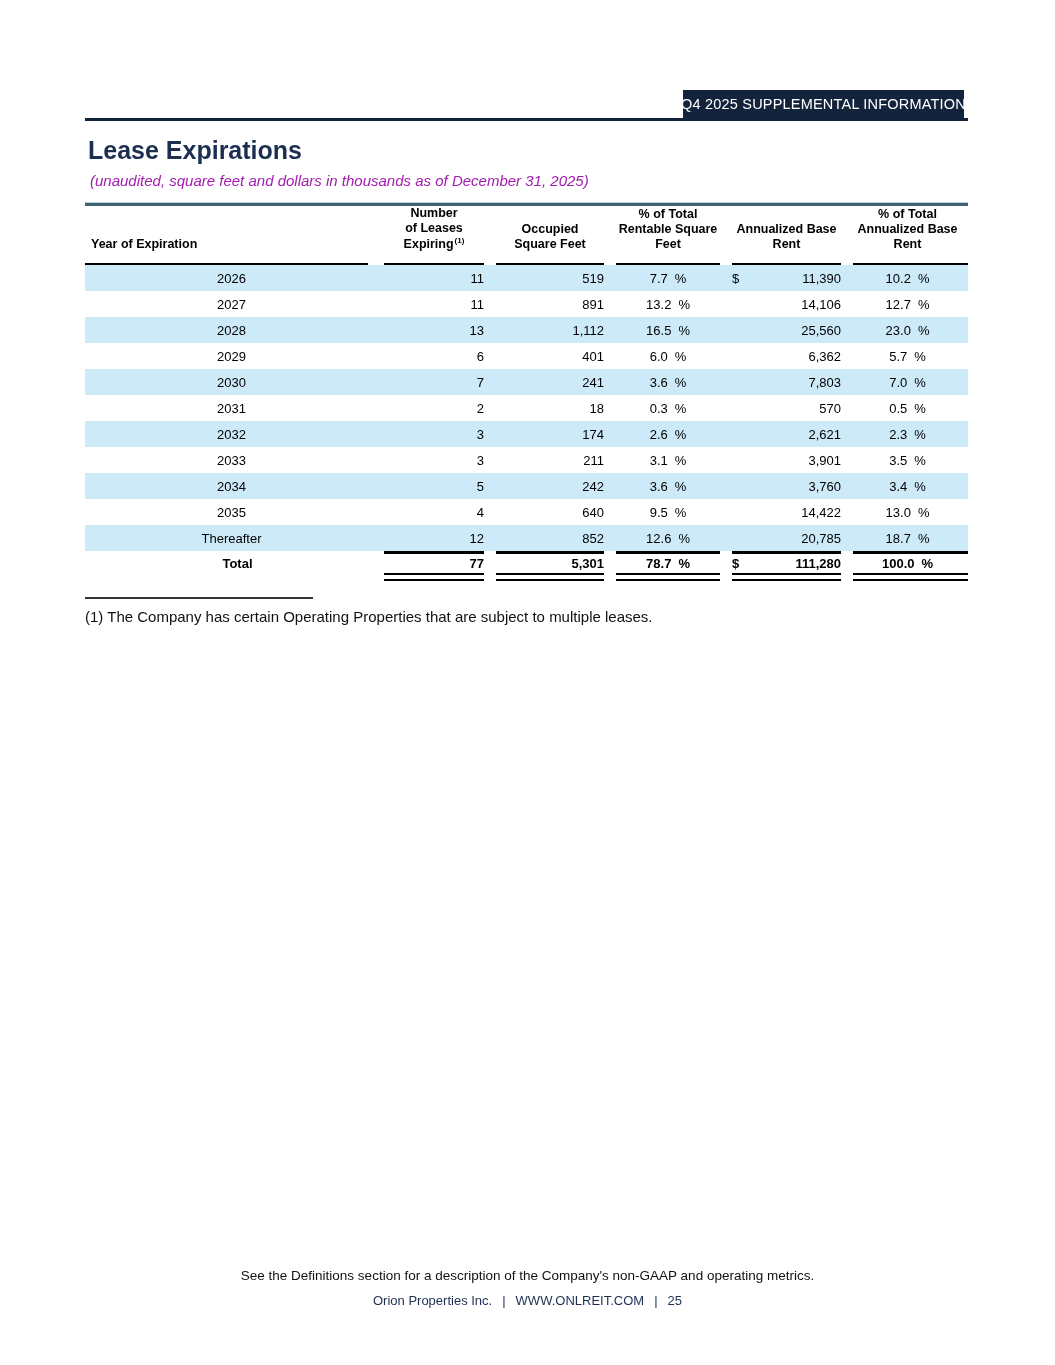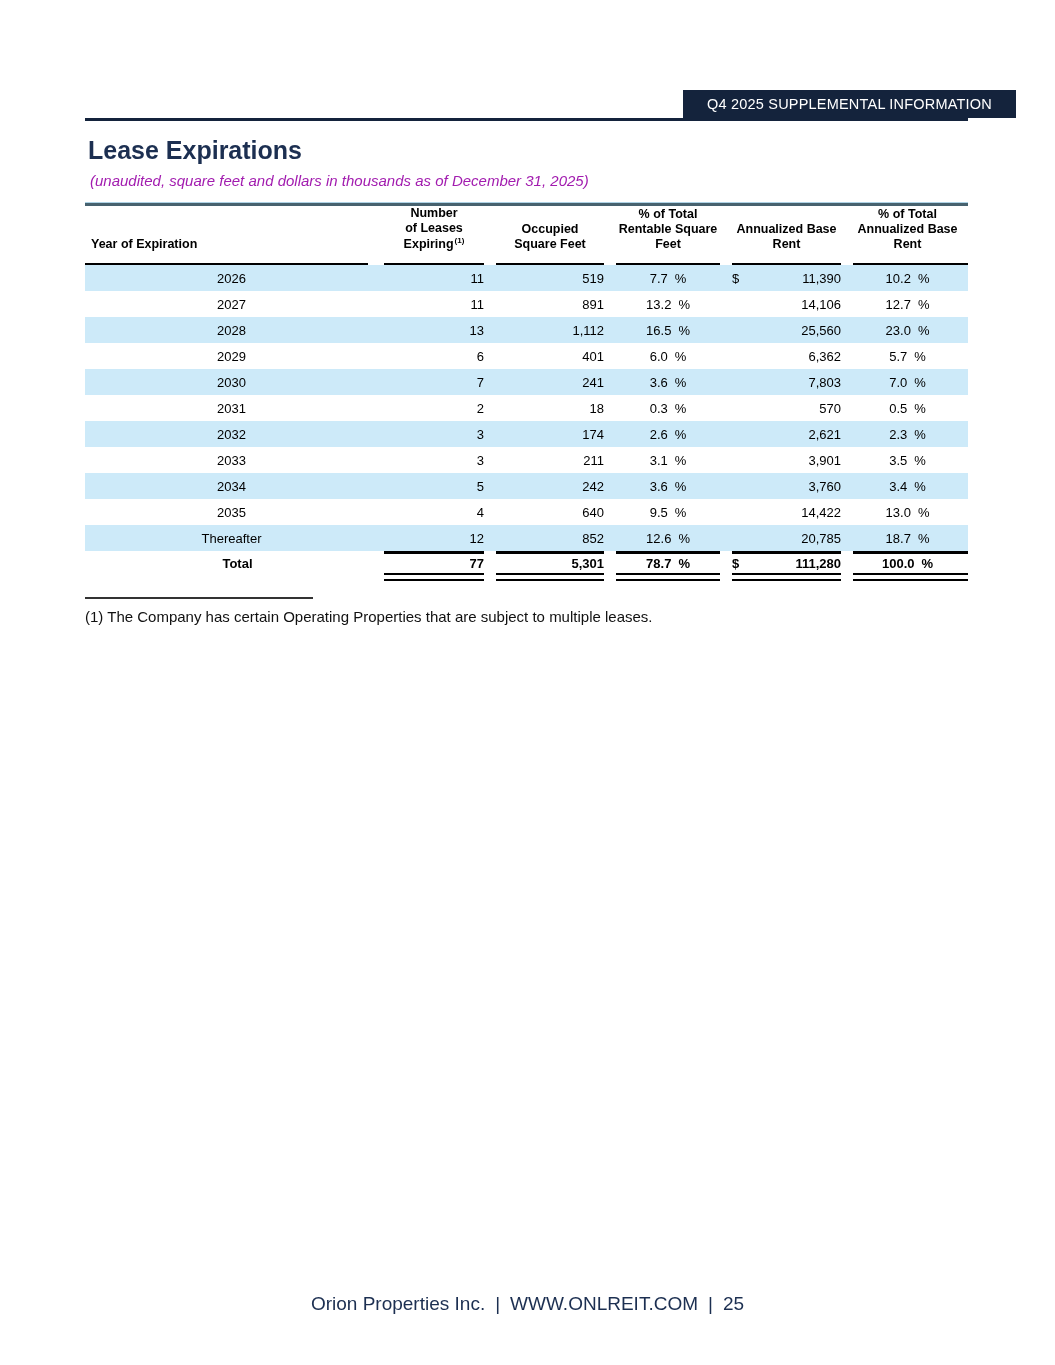--- a/index.html
+++ b/index.html
@@ -10,21 +10,21 @@
     width: 1055px;
     height: 1365px;
     background: #fff;
     overflow: hidden;
   }
 
   
   .banner {
     position: absolute;
     left: 683px; top: 90px;
-    width: 333px; height: 28px;
+    width: 281px; height: 28px;
     background: #14233c;
     color: #fff;
     font-size: 14.5px;
     letter-spacing: .2px;
     display: flex; align-items: center; justify-content: center;
     white-space: nowrap;
   }
   .banner-rule {
     position: absolute;
     left: 85px; top: 118px;
@@ -123,21 +123,21 @@
     position: absolute;
     left: 0; top: 1268px; width: 100%;
     text-align: center;
     font-size: 13.5px;
     color: #111;
   }
   .footer-line {
     position: absolute;
     left: 0; top: 1293px; width: 100%;
     text-align: center;
-    font-size: 19px;
+    font-size: 13px;
     color: #1c2f51;
   }
   .footer-line .sep { margin: 0 10px; color: #1c2f51; }
 </style>
 </head>
 <body>
 
 <div class="page">
 
   <div class="banner">Q4 2025 SUPPLEMENTAL INFORMATION</div>
@@ -364,17 +364,18 @@
             </td>
   <td class="c-pct"><i class="rt"></i><i class="rb"></i><span>100.0</span><span class="psign">%</span></td>
 </tr>
         </tbody>
     </table>
   </div>
 
   <div class="footnote-rule"></div>
   <div class="footnote">(1) The Company has certain Operating Properties that are subject to multiple leases.</div>
 
+  <div class="footer-note">See the Definitions section for a description of the Company's non-GAAP and operating metrics.</div>
   <div class="footer-line">
     <span>Orion Properties Inc.</span><span class="sep">|</span><span>WWW.ONLREIT.COM</span><span class="sep">|</span><span>25</span>
   </div>
 
 </div>
 
 </body></html>

